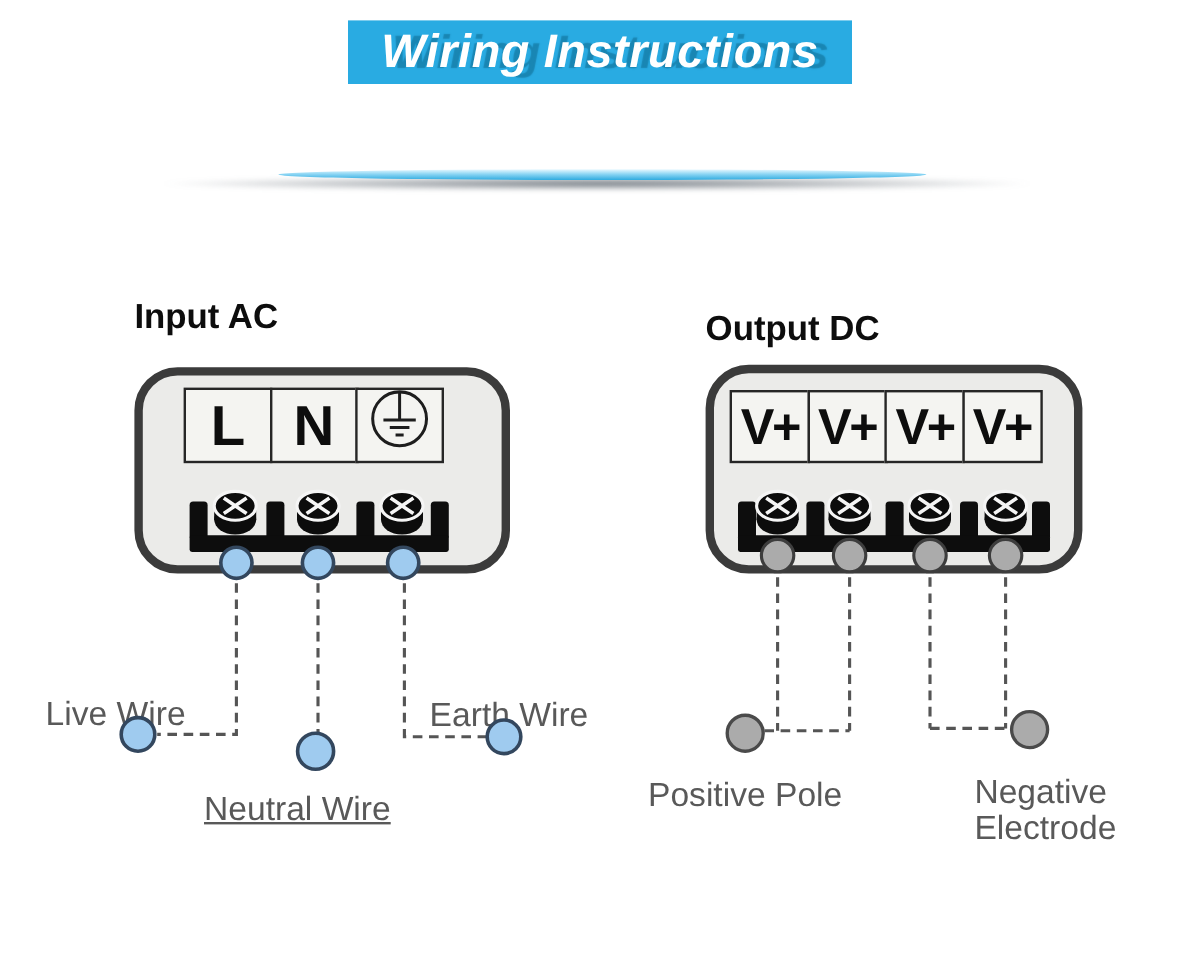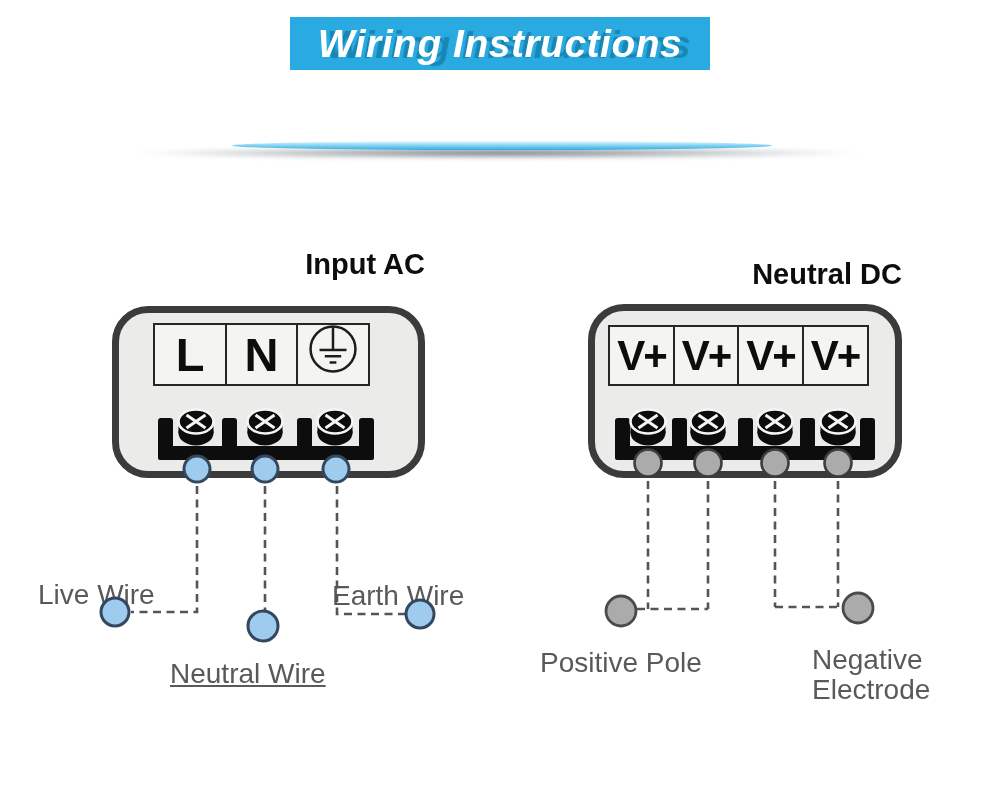--- a/index.html
+++ b/index.html
@@ -30,21 +30,21 @@
   .swoosh-line {
     position: absolute; left: 232px; top: 141px; width: 540px; height: 9px;
     border-radius: 50%;
     background: linear-gradient(180deg, #eaf9ff 0%, #8dd6f4 45%, #2fabdf 100%);
     filter: blur(0.6px);
   }
 
   
   .section-title {
     position: absolute; font-weight: bold; font-size: 29px; color: #0d0d0d;
-    text-align: right; white-space: nowrap;
+    text-align: left; white-space: nowrap;
   }
   .title-input  { left: 112px; top: 248px; width: 313px; }
   .title-output { left: 588px; top: 258px; width: 314px; }
 
   
   .tbox {
     position: absolute; background: #EBEBE9;
     border: 7px solid #3B3B3B; border-radius: 36px;
   }
   .tbox-input  { left: 112px; top: 306px; width: 313px; height: 172px; }
@@ -74,40 +74,40 @@
     background: #0d0d0d; border-radius: 2px;
   }
   .screw { position: absolute; width: 50px; height: 42px; }
 
   
   .wire-label {
     position: absolute; font-size: 28px; color: #595959; line-height: 1.08; margin-top: 16px;
   }
   .lbl-live     { left: 38px;  top: 564px; }
   .lbl-neutral  { left: 170px; top: 643px; text-decoration: underline; }
-  .lbl-earth    { left: 332px; top: 565px; }
+  .lbl-earth    { left: 358px; top: 565px; }
   .lbl-positive { left: 540px; top: 632px; }
   .lbl-negative { left: 812px; top: 629px; width: 145px; }
 
   .overlay { position: absolute; left: 0; top: 0; z-index: 5; }
 </style>
 </head>
 <body>
 
 <div id="canvas">
 
   <div class="banner">
     <div class="banner-title">Wiring Instructions</div>
   </div>
 
   <div class="swoosh-shadow"></div>
   <div class="swoosh-line"></div>
 
   <div class="section-title title-input">Input AC</div>
-  <div class="section-title title-output">Neutral DC</div>
+  <div class="section-title title-output">Output DC</div>
 
   <div class="tbox tbox-input">
     <div class="cell-row cell-row-input">
       <div class="cell cell-input">L</div>
       <div class="cell cell-input">N</div>
       <div class="cell cell-input">
         <span>
           <svg width="52" height="52" viewBox="0 0 54 54">
             <circle cx="27" cy="27" r="23.3" fill="none" stroke="#1d1d1d" stroke-width="2.6"></circle>
             <line x1="27" y1="4.5" x2="27" y2="28" stroke="#1d1d1d" stroke-width="2.6"></line>

